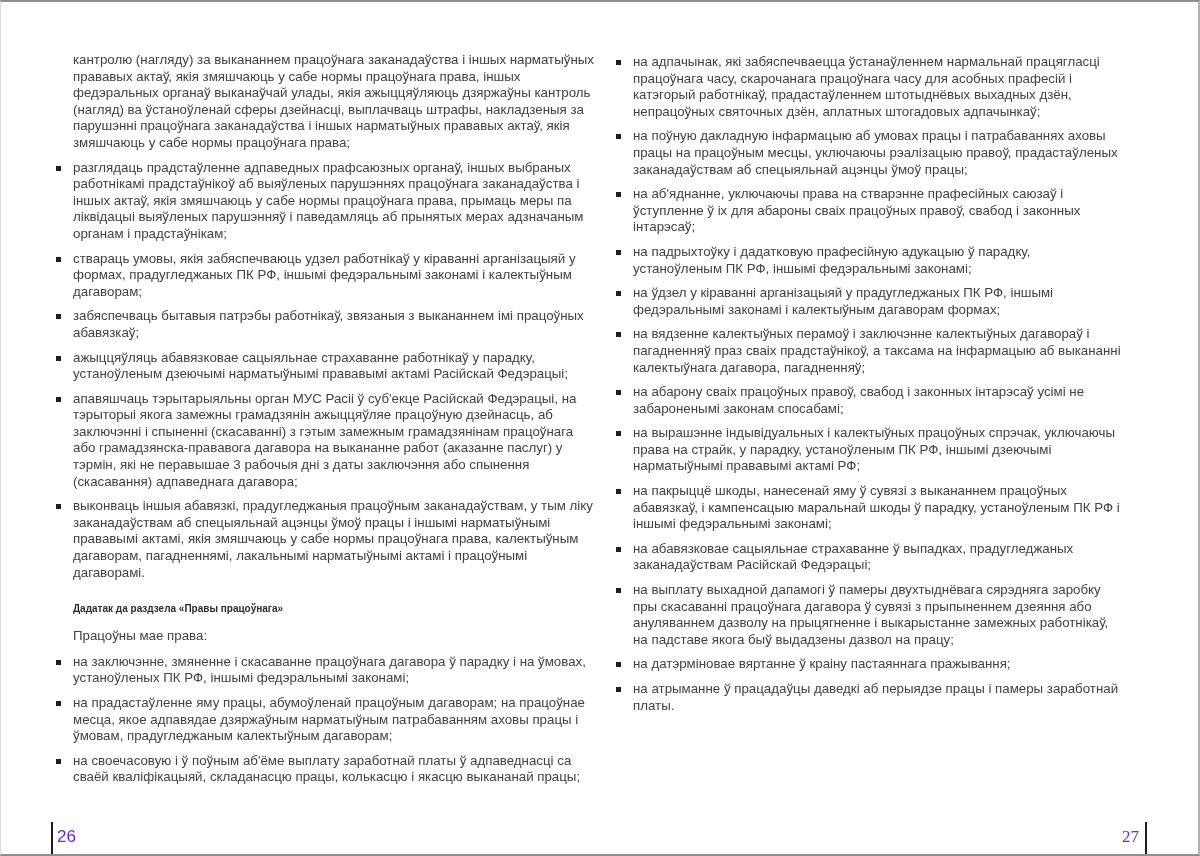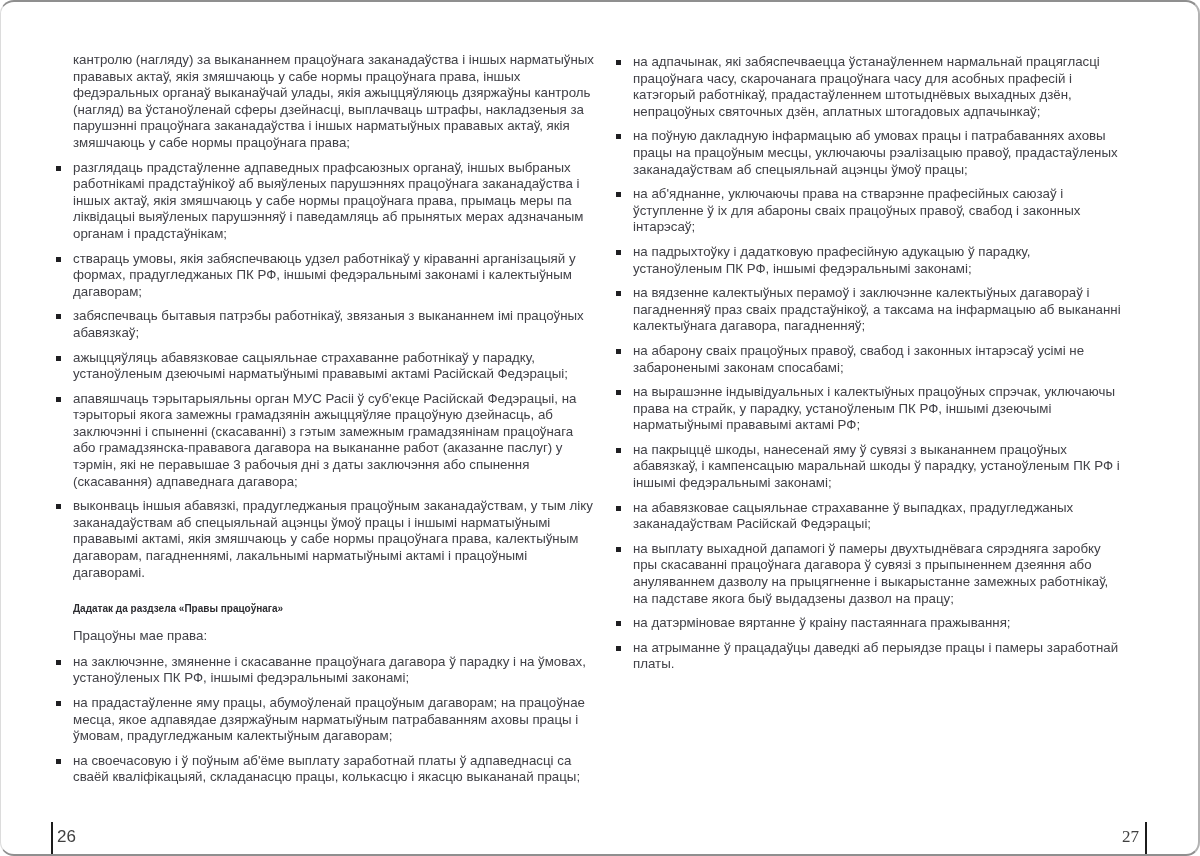--- a/index.html
+++ b/index.html
@@ -13,21 +13,20 @@
     height: 856px;
     background: #ffffff;
     box-sizing: border-box;
     border-top: 2px solid #8f8f8f;
     border-bottom: 2px solid #8f8f8f;
     border-right: 2px solid #b3b3b3;
     border-left: 1px solid #dcdcdc;
     overflow: hidden;
     font-family: "Liberation Sans", "DejaVu Sans", sans-serif;
     color: #414147;
-    border-radius: 14px;
   }
   .page {
     position: absolute;
     font-size: 13.3px;
     line-height: 16.6px;
   }
   .page-left  { left: 72px;  top: 50px; width: 521px; }
   .page-right { left: 632px; top: 52px; width: 489px; }
 
   .cont { margin: 0 0 8px 0; }
@@ -67,21 +66,21 @@
     top: 820px;
     background: #1c1c1c;
   }
   .pg-bar-left  { left: 50px; }
   .pg-bar-right { left: 1144px; }
   .pg-num {
     position: absolute;
     top: 825px;
     font-size: 17px;
     line-height: 20px;
-    color: #404040;
+    color: #6d28d9;
   }
   .pg-num-left  { left: 56px; }
   .pg-num-right { right: 59px; font-family: Liberation Serif, serif; }
 </style>
 </head>
 <body>
 
 <div class="spread">
 
   <div class="page page-left">
@@ -106,20 +105,21 @@
       <li>на своечасовую і ў поўным аб'ёме выплату заработнай платы ў адпаведнасці са сваёй кваліфікацыяй, складанасцю працы, колькасцю і якасцю выкананай працы;</li>
     </ul>
   </div>
 
   <div class="page page-right">
     <ul class="bullets">
       <li>на адпачынак, які забяспечваецца ўстанаўленнем нармальнай працягласці працоўнага часу, скарочанага працоўнага часу для асобных прафесій і катэгорый работнікаў, прадастаўленнем штотыднёвых выхадных дзён, непрацоўных святочных дзён, аплатных штогадовых адпачынкаў;</li>
       <li>на поўную дакладную інфармацыю аб умовах працы і патрабаваннях аховы працы на працоўным месцы, уключаючы рэалізацыю правоў, прадастаўленых заканадаўствам аб спецыяльнай ацэнцы ўмоў працы;</li>
       <li>на аб'яднанне, уключаючы права на стварэнне прафесійных саюзаў і ўступленне ў іх для абароны сваіх працоўных правоў, свабод і законных інтарэсаў;</li>
       <li>на падрыхтоўку і дадатковую прафесійную адукацыю ў парадку, устаноўленым ПК РФ, іншымі федэральнымі законамі;</li>
+      <li>на ўдзел у кіраванні арганізацыяй у прадугледжаных ПК РФ, іншымі федэральнымі законамі і калектыўным дагаворам формах;</li>
       <li>на вядзенне калектыўных перамоў і заключэнне калектыўных дагавораў і пагадненняў праз сваіх прадстаўнікоў, а таксама на інфармацыю аб выкананні калектыўнага дагавора, пагадненняў;</li>
       <li>на абарону сваіх працоўных правоў, свабод і законных інтарэсаў усімі не забароненымі законам спосабамі;</li>
       <li>на вырашэнне індывідуальных і калектыўных працоўных спрэчак, уключаючы права на страйк, у парадку, устаноўленым ПК РФ, іншымі дзеючымі нарматыўнымі прававымі актамі РФ;</li>
       <li>на пакрыццё шкоды, нанесенай яму ў сувязі з выкананнем працоўных абавязкаў, і кампенсацыю маральнай шкоды ў парадку, устаноўленым ПК РФ і іншымі федэральнымі законамі;</li>
       <li>на абавязковае сацыяльнае страхаванне ў выпадках, прадугледжаных заканадаўствам Расійскай Федэрацыі;</li>
       <li>на выплату выхадной дапамогі ў памеры двухтыднёвага сярэдняга заробку пры скасаванні працоўнага дагавора ў сувязі з прыпыненнем дзеяння або ануляваннем дазволу на прыцягненне і выкарыстанне замежных работнікаў, на падставе якога быў выдадзены дазвол на працу;</li>
       <li>на датэрміновае вяртанне ў краіну пастаяннага пражывання;</li>
       <li>на атрыманне ў працадаўцы даведкі аб перыядзе працы і памеры заработнай платы.</li>
     </ul>
   </div>

